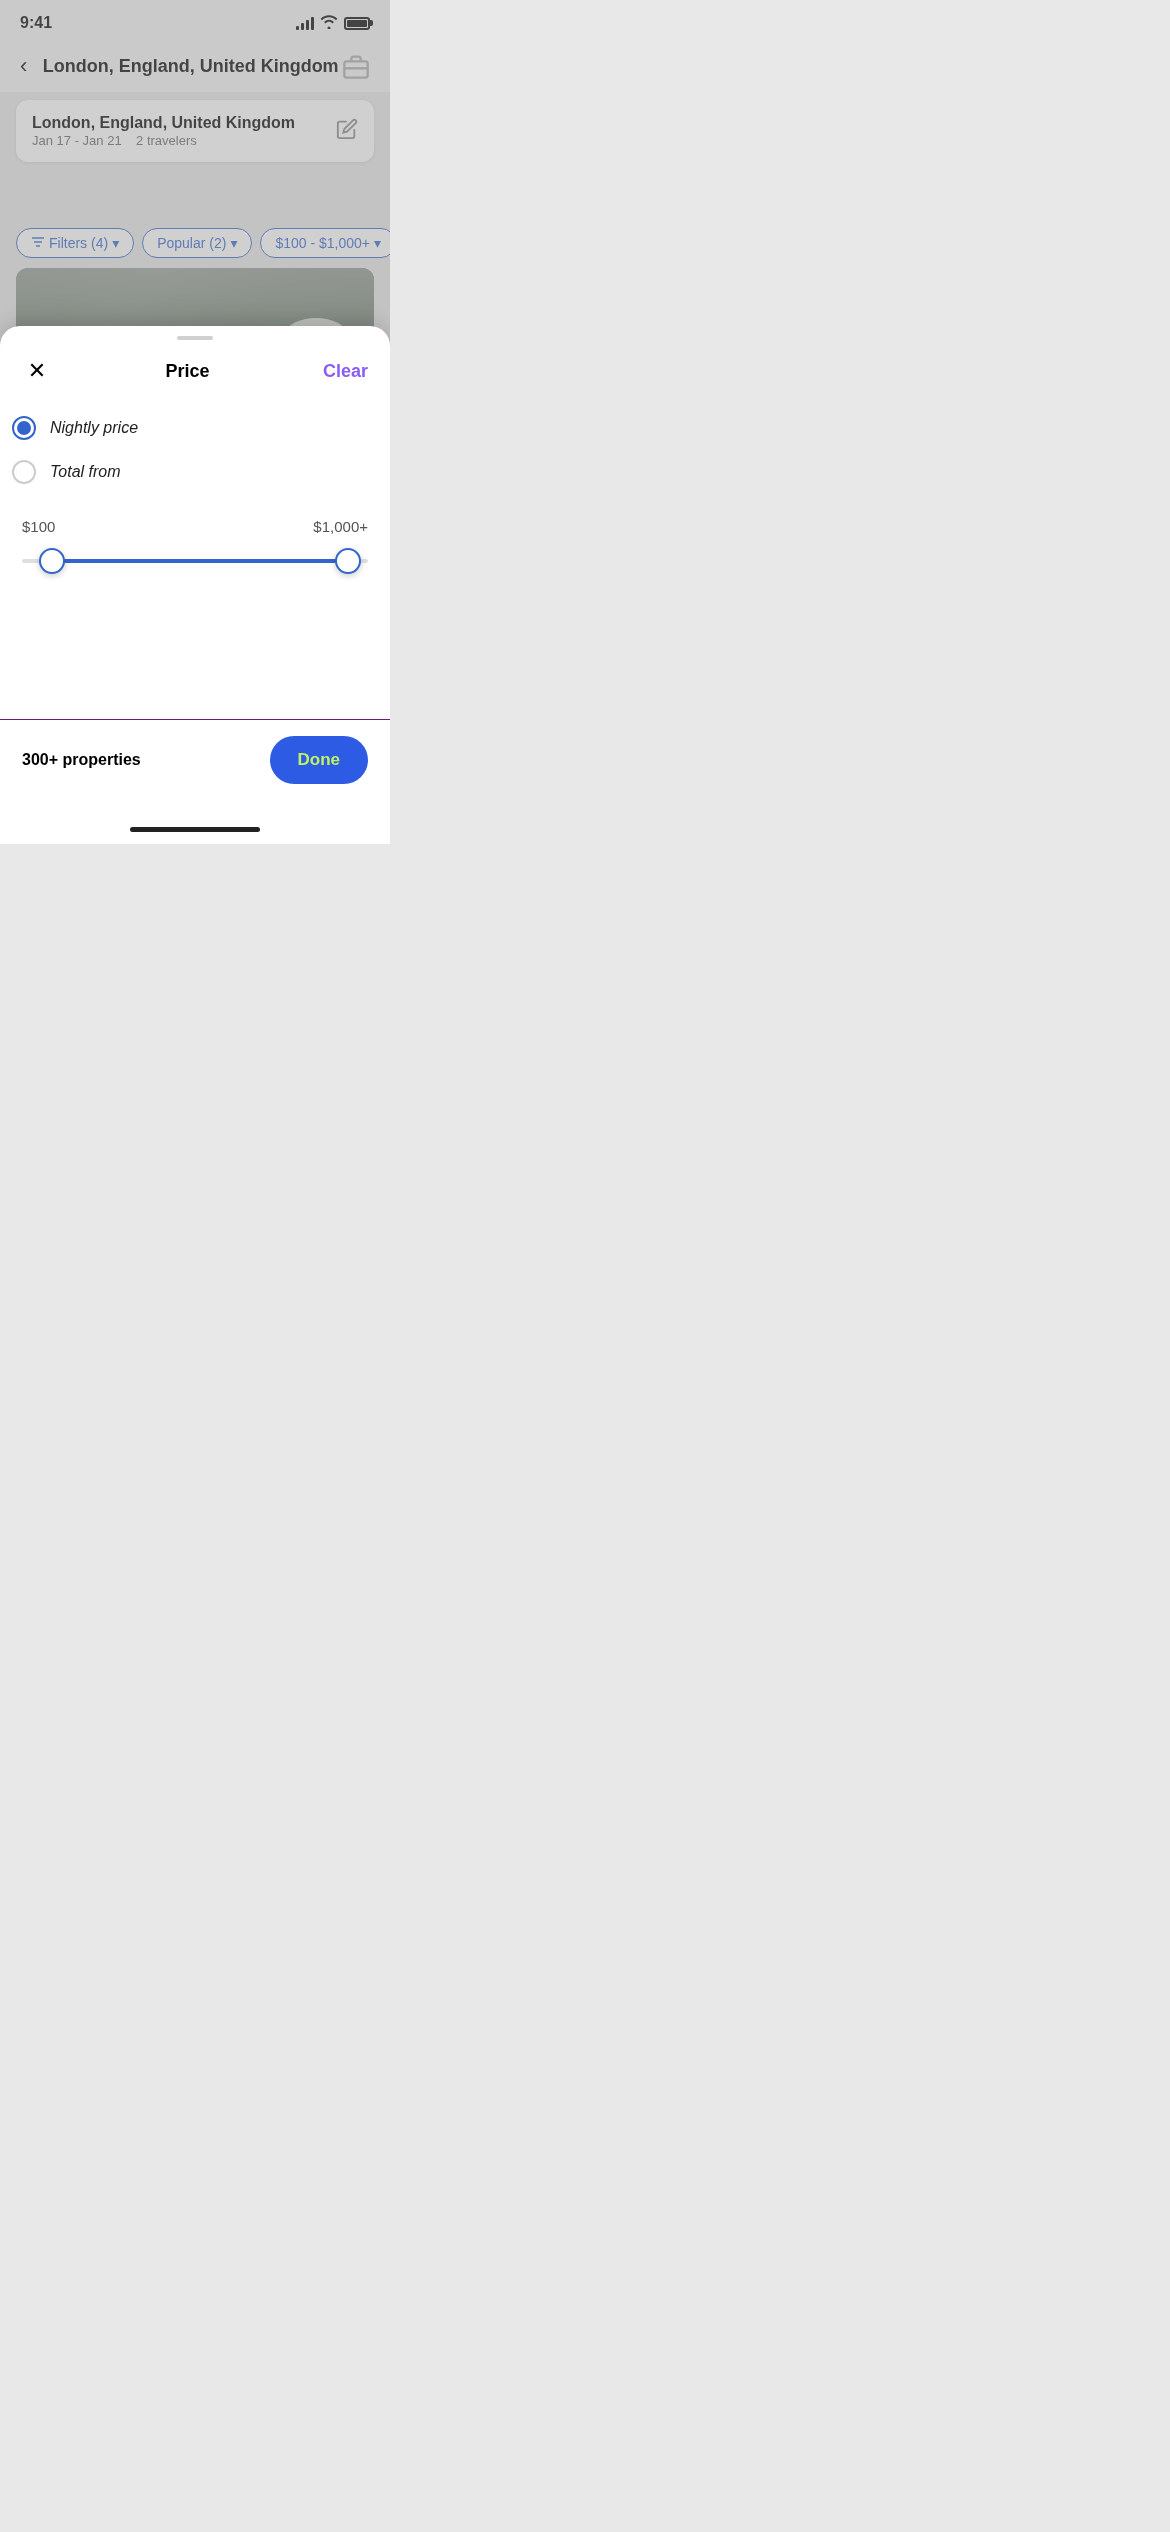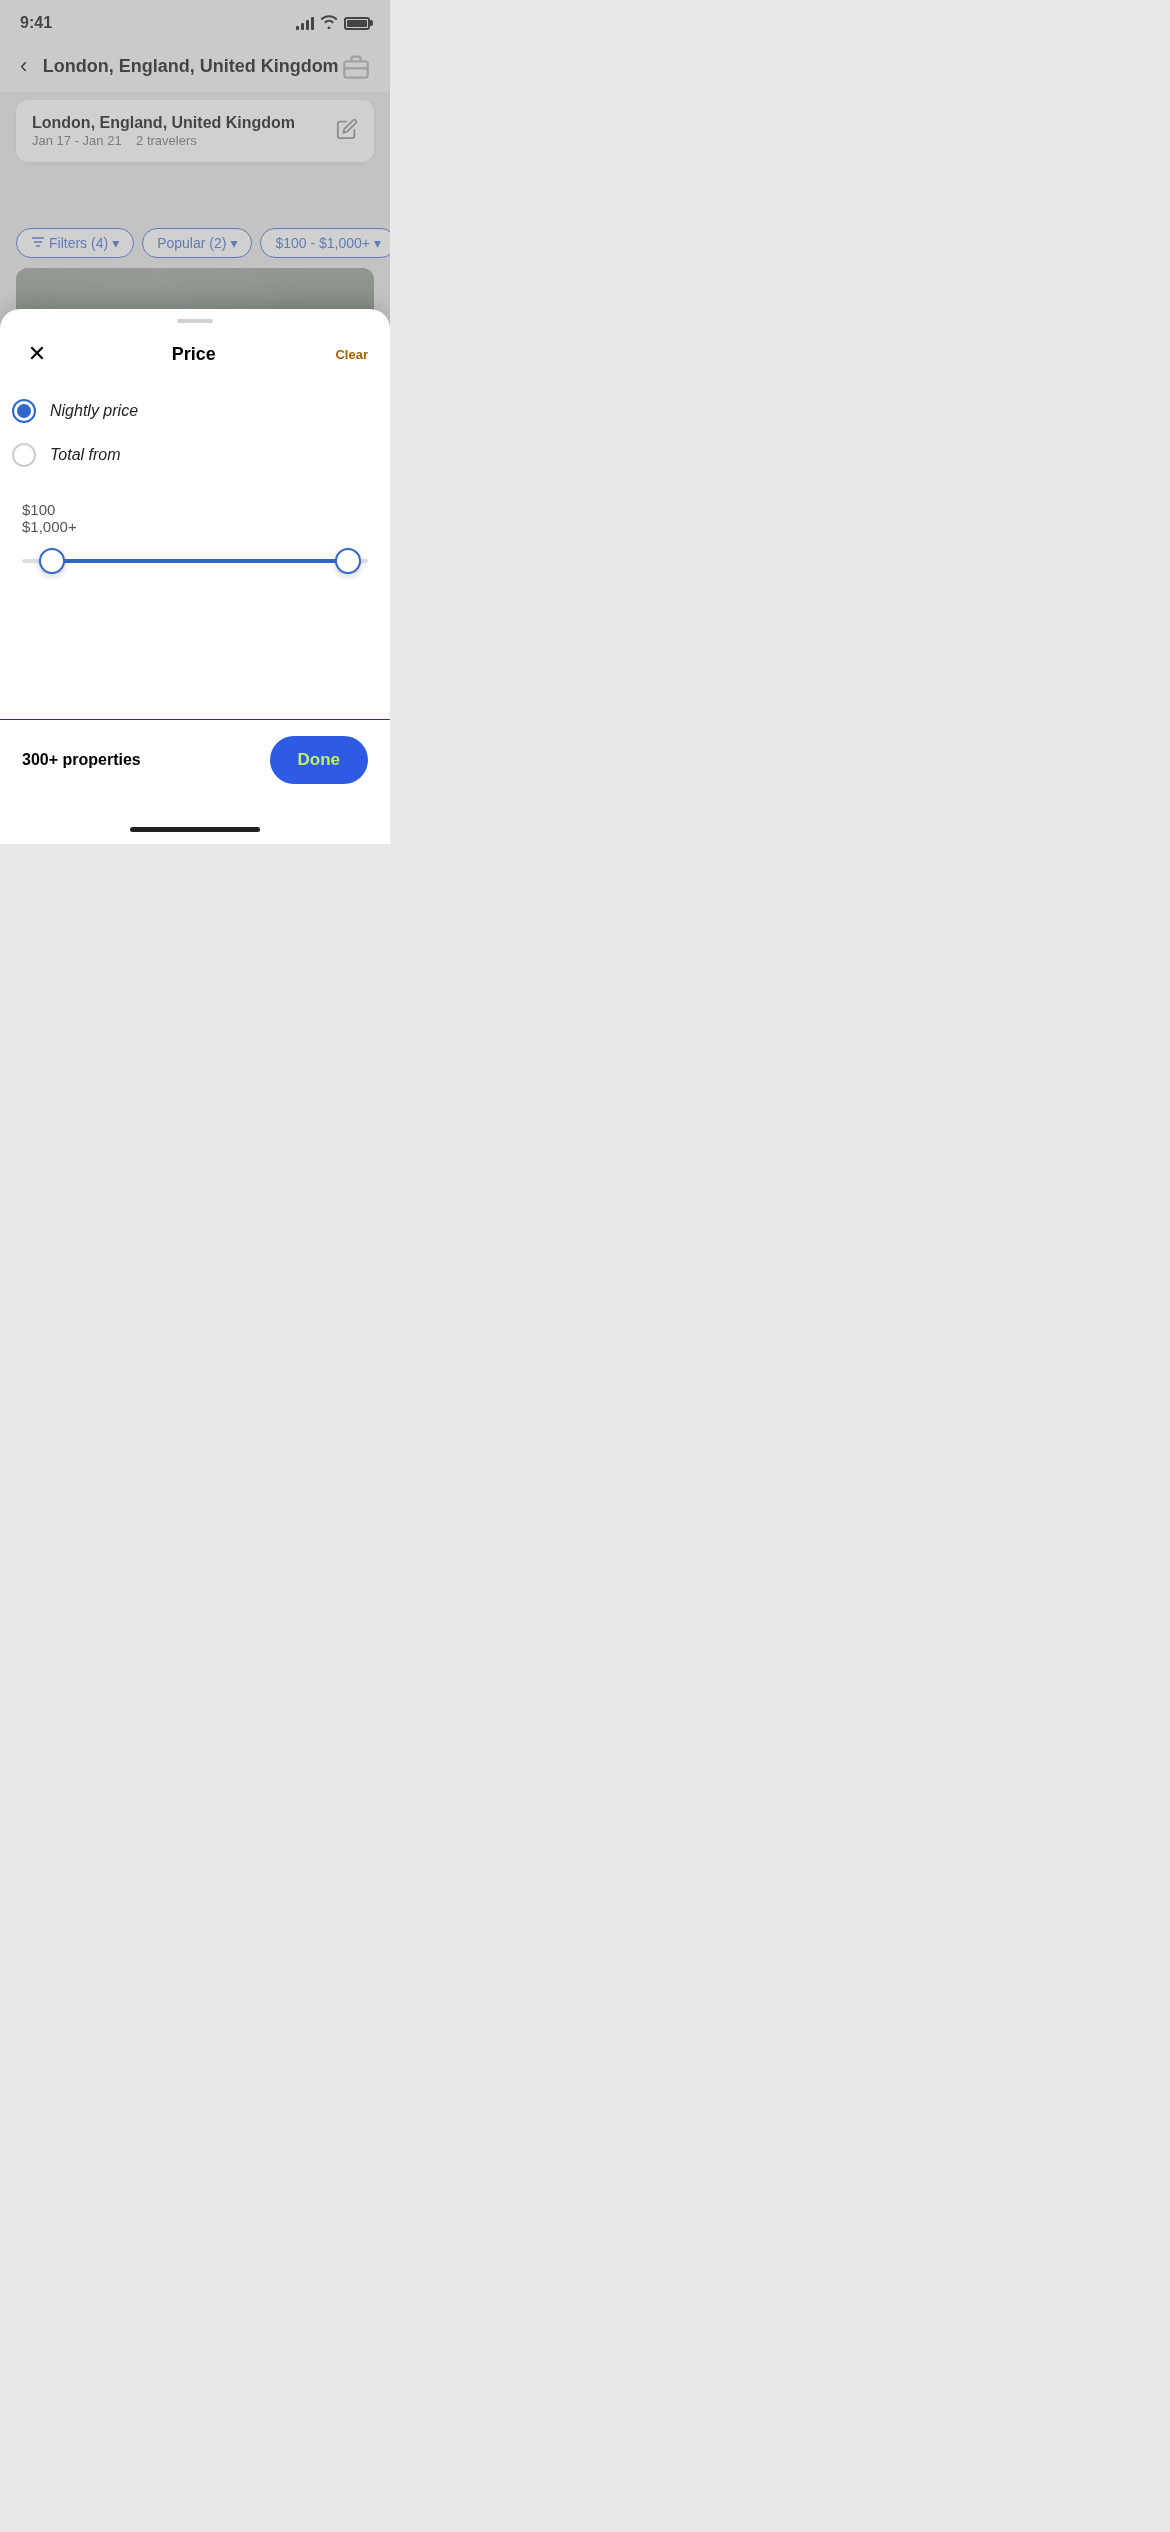--- a/index.html
+++ b/index.html
@@ -268,23 +268,23 @@
       display: flex;
       align-items: center;
       justify-content: center;
     }
     .sheet-title {
       font-size: 18px;
       font-weight: 700;
       color: #000;
     }
     .clear-btn {
-      font-size: 13px;
+      font-size: 18px;
       font-weight: 600;
-      color: #a16207;
+      color: #8b5cf6;
       cursor: pointer;
     }
 
     
     .radio-group {
       padding: 8px 12px 16px;
       font-style: italic;
     }
     .radio-item {
       display: flex;
@@ -320,21 +320,20 @@
     }
 
     
     .price-range-section {
       padding: 8px 22px 20px;
     }
     .price-labels {
       display: flex;
       justify-content: space-between;
       margin-bottom: 8px;
-      flex-direction: column;
     }
     .price-label {
       font-size: 15px;
       color: #555;
     }
     .slider-container {
       position: relative;
       height: 36px;
       display: flex;
       align-items: center;

